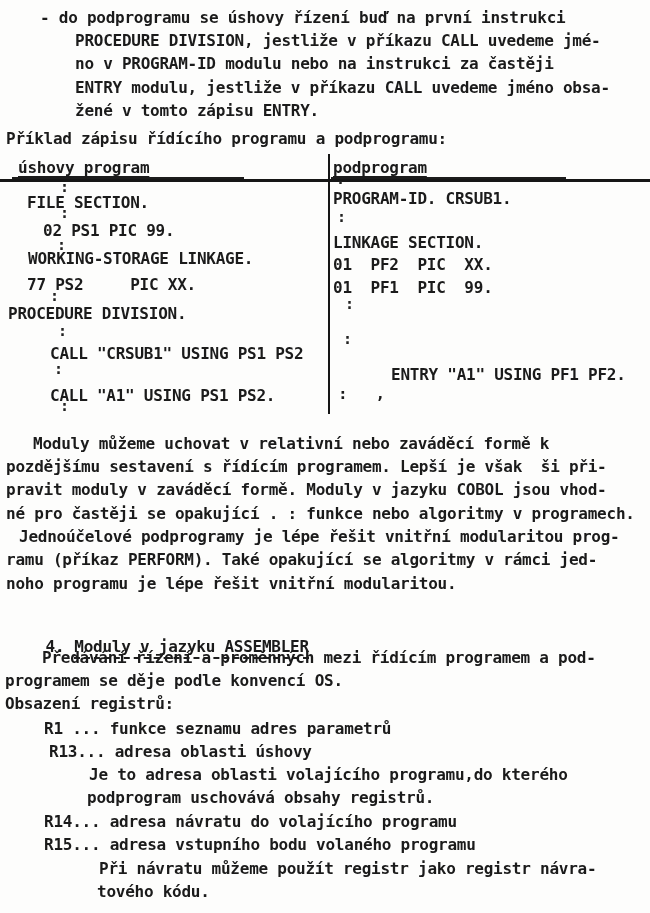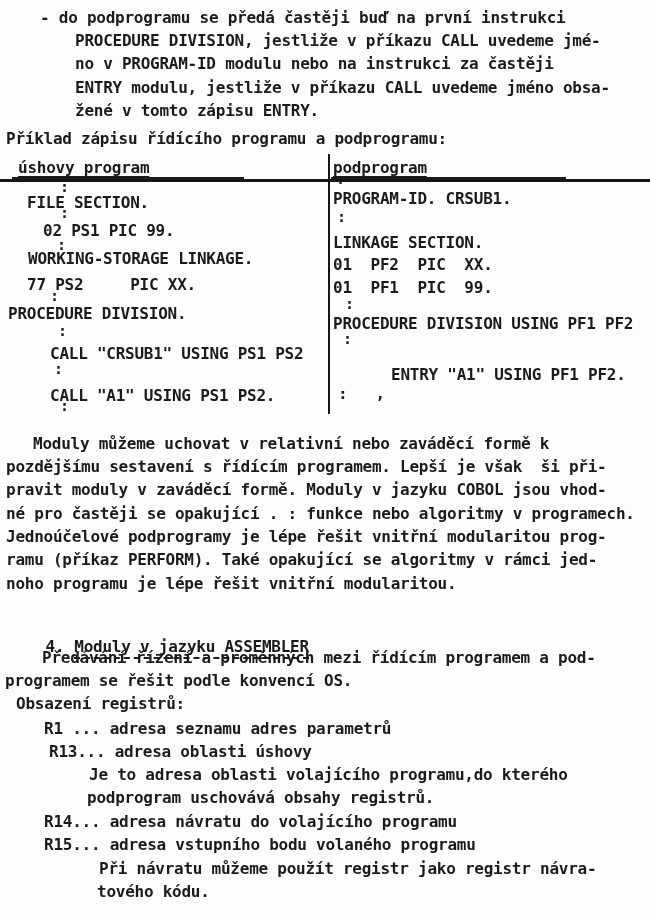--- a/index.html
+++ b/index.html
@@ -47,21 +47,21 @@
     border-bottom:2px dashed #1c1c1c;
     padding-bottom:1px;
   }
   .num{margin-right:10px;}
 </style>
 </head>
 <body>
 
 <div id="page">
 
-  <div class="ln" style="left:40px;top:8px">- do podprogramu se předá častěji buď na první instrukci</div>
+  <div class="ln" style="left:40px;top:8px">- do podprogramu se úshovy řízení buď na první instrukci</div>
   <div class="ln" style="left:75px;top:31px">PROCEDURE DIVISION, jestliže v příkazu CALL uvedeme jmé-</div>
   <div class="ln" style="left:75px;top:54px">no v PROGRAM-ID modulu nebo na instrukci za častěji</div>
   <div class="ln" style="left:75px;top:101px">žené v tomto zápisu ENTRY.</div>
   <div class="ln" style="left:75px;top:78px">ENTRY modulu, jestliže v příkazu CALL uvedeme jméno obsa-</div>
 
   <div class="ln" style="left:6px;top:129px">Příklad zápisu řídícího programu a podprogramu:</div>
 
   <div class="hdr" style="left:12px;top:158px;width:226px;padding-left:6px">úshovy program</div>
   <div class="hdr" style="left:331px;top:158px;width:233px;padding-left:2px">podprogram</div>
   <div class="rule-h"></div>
@@ -82,42 +82,41 @@
   <div class="ln" style="left:50px;top:386px">CALL "A1" USING PS1 PS2.</div>
   <div class="dt" style="left:60px;top:398px">:</div>
 
   <div class="dt" style="left:336px;top:175px">·</div>
   <div class="ln" style="left:333px;top:189px">PROGRAM-ID. CRSUB1.</div>
   <div class="dt" style="left:337px;top:209px">:</div>
   <div class="ln" style="left:333px;top:233px">LINKAGE SECTION.</div>
   <div class="ln" style="left:333px;top:255px">01  PF2  PIC  XX.</div>
   <div class="ln" style="left:333px;top:278px">01  PF1  PIC  99.</div>
   <div class="dt" style="left:345px;top:296px">:</div>
-  <div class="ln" style="left:333px;top:314px">PROCEDURE DIVISION USING PF1 PF2</div>
   <div class="dt" style="left:343px;top:331px">:</div>
   <div class="ln" style="left:391px;top:365px">ENTRY "A1" USING PF1 PF2.</div>
   <div class="ln" style="left:338px;top:384px">:   ,</div>
 
   <div class="ln" style="left:33px;top:434px">Moduly můžeme uchovat v relativní nebo zaváděcí formě k</div>
   <div class="ln" style="left:6px;top:457px">pozdějšímu sestavení s řídícím programem. Lepší je však  ši při-</div>
   <div class="ln" style="left:6px;top:480px">pravit moduly v zaváděcí formě. Moduly v jazyku COBOL jsou vhod-</div>
   <div class="ln" style="left:6px;top:504px">né pro častěji se opakující . : funkce nebo algoritmy v programech.</div>
-  <div class="ln" style="left:6px;top:527px">Jednoúčelové podprogramy je lépe řešit vnitřní modularitou prog-</div>
+  <div class="ln" style="left:19px;top:527px">Jednoúčelové podprogramy je lépe řešit vnitřní modularitou prog-</div>
   <div class="ln" style="left:6px;top:550px">ramu (příkaz PERFORM). Také opakující se algoritmy v rámci jed-</div>
   <div class="ln" style="left:6px;top:574px">noho programu je lépe řešit vnitřní modularitou.</div>
 
   <div class="ln" style="left:8px;top:617px">
     <span class="num">4.</span><span class="dashed-u">Moduly v jazyku ASSEMBLER</span>
   </div>
 
   <div class="ln" style="left:42px;top:648px">Předávání řízení a proměnných mezi řídícím programem a pod-</div>
-  <div class="ln" style="left:5px;top:671px">programem se řešit podle konvencí OS.</div>
-  <div class="ln" style="left:16px;top:694px">Obsazení registrů:</div>
+  <div class="ln" style="left:5px;top:671px">programem se děje podle konvencí OS.</div>
+  <div class="ln" style="left:5px;top:694px">Obsazení registrů:</div>
 
-  <div class="ln" style="left:44px;top:719px">R1 ... adresa seznamu adres parametrů</div>
+  <div class="ln" style="left:44px;top:719px">R1 ... funkce seznamu adres parametrů</div>
   <div class="ln" style="left:49px;top:742px">R13... adresa oblasti úshovy</div>
   <div class="ln" style="left:89px;top:765px">Je to adresa oblasti volajícího programu,do kterého</div>
   <div class="ln" style="left:87px;top:788px">podprogram uschovává obsahy registrů.</div>
   <div class="ln" style="left:44px;top:812px">R14... adresa návratu do volajícího programu</div>
   <div class="ln" style="left:44px;top:835px">R15... adresa vstupního bodu volaného programu</div>
   <div class="ln" style="left:99px;top:859px">Při návratu můžeme použít registr jako registr návra-</div>
   <div class="ln" style="left:97px;top:882px">tového kódu.</div>
 
 </div>
 

